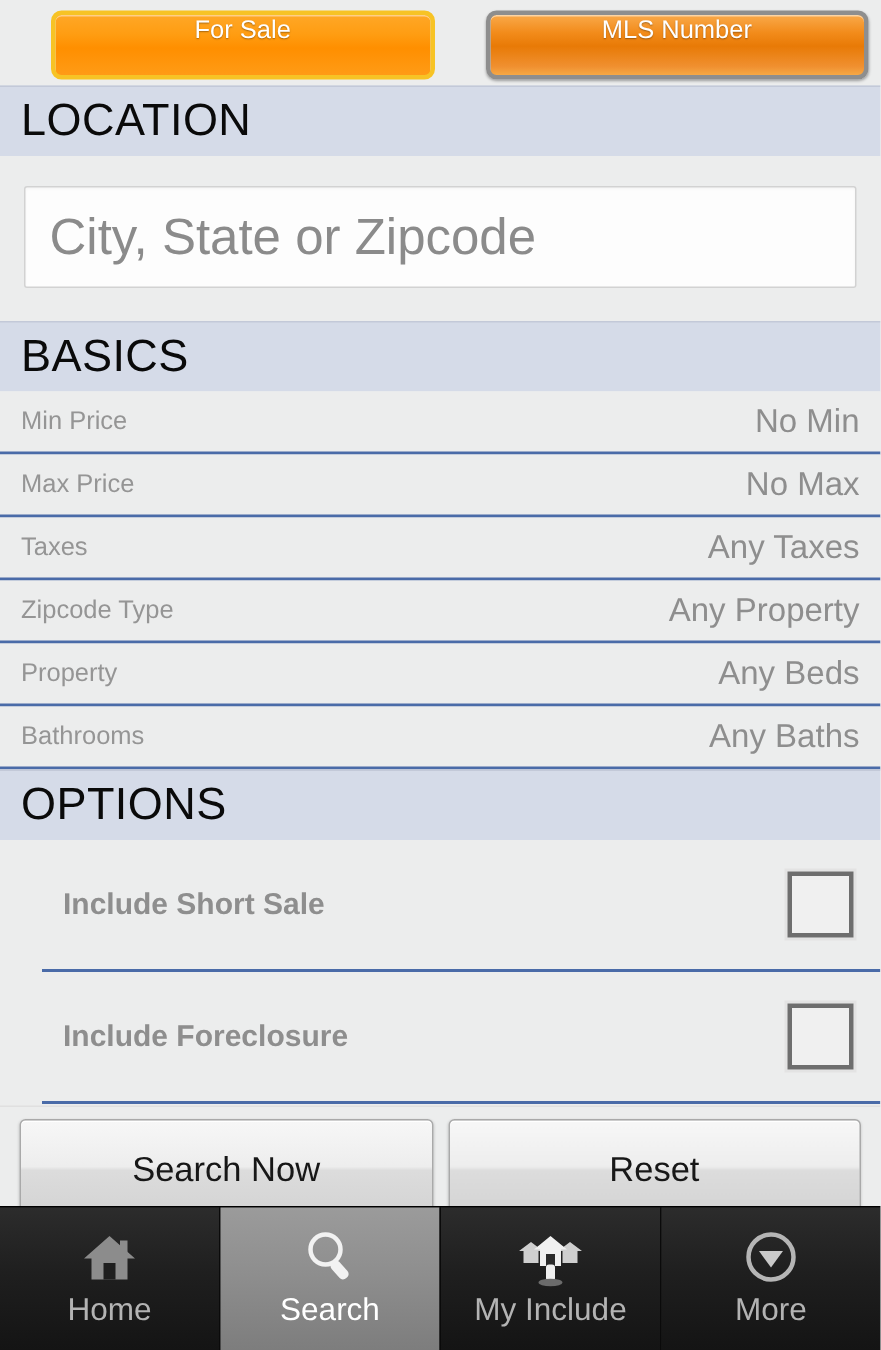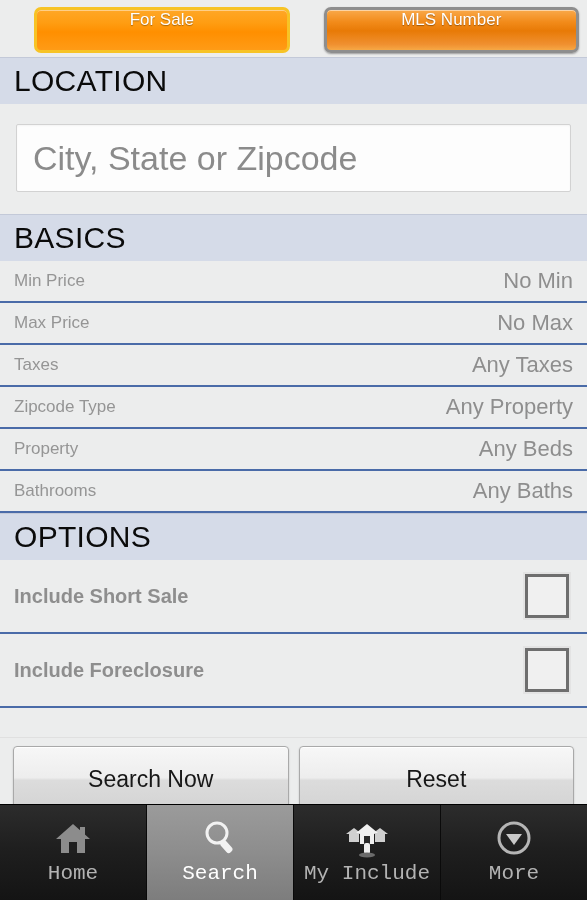--- a/index.html
+++ b/index.html
@@ -61,24 +61,25 @@
     justify-content: space-between;
     padding: 0 14px; background: #eceded;
     border-bottom: 2px solid #4a6ba8; cursor: pointer;
   }
   .row-label { font-size: 17px; color: #959595; }
   .row-value { font-size: 22px; color: #8e8e8e; }
 
   
   .options { background: #eceded; flex: none; overflow: hidden; }
   .opt-row {
-    height: 74px; display: flex; align-items: center;
+    height: 88px; display: flex; align-items: center;
     justify-content: space-between; padding: 0 18px 0 14px;
     background: #eceded; border-bottom: 2px solid #4a6ba8;
     cursor: pointer;
+    margin-left: 28px;
   }
   .opt-label { font-size: 20px; color: #8e8e8e; font-weight: bold; }
   .checkbox {
     width: 44px; height: 44px; background: #f0f0f0;
     border: 3px solid #6e6e6e;
     box-shadow: 0 0 0 2px #e3e3e3;
   }
 
   
   .action-bar {
@@ -95,21 +96,20 @@
     border: 1px solid #a9a9a9;
     box-shadow: inset 0 1px 0 #ffffff, 0 1px 2px rgba(0,0,0,.18);
     cursor: pointer;
   }
 
   
   .tabbar {
     position: absolute; left: 0; right: 0; bottom: 0;
     height: 96px; display: flex; background: #1d1d1d;
     border-top: 1px solid #000;
-    font-family: Liberation Mono, monospace;
   }
   .tab {
     flex: 1; display: flex; flex-direction: column;
     align-items: center; justify-content: flex-start;
     padding-top: 10px; cursor: pointer; position: relative;
     background: linear-gradient(to bottom, #2c2c2c 0%, #1f1f1f 45%, #141414 100%);
     border-right: 1px solid #0a0a0a;
   }
   .tab:last-child { border-right: none; }
   .tab.active {

